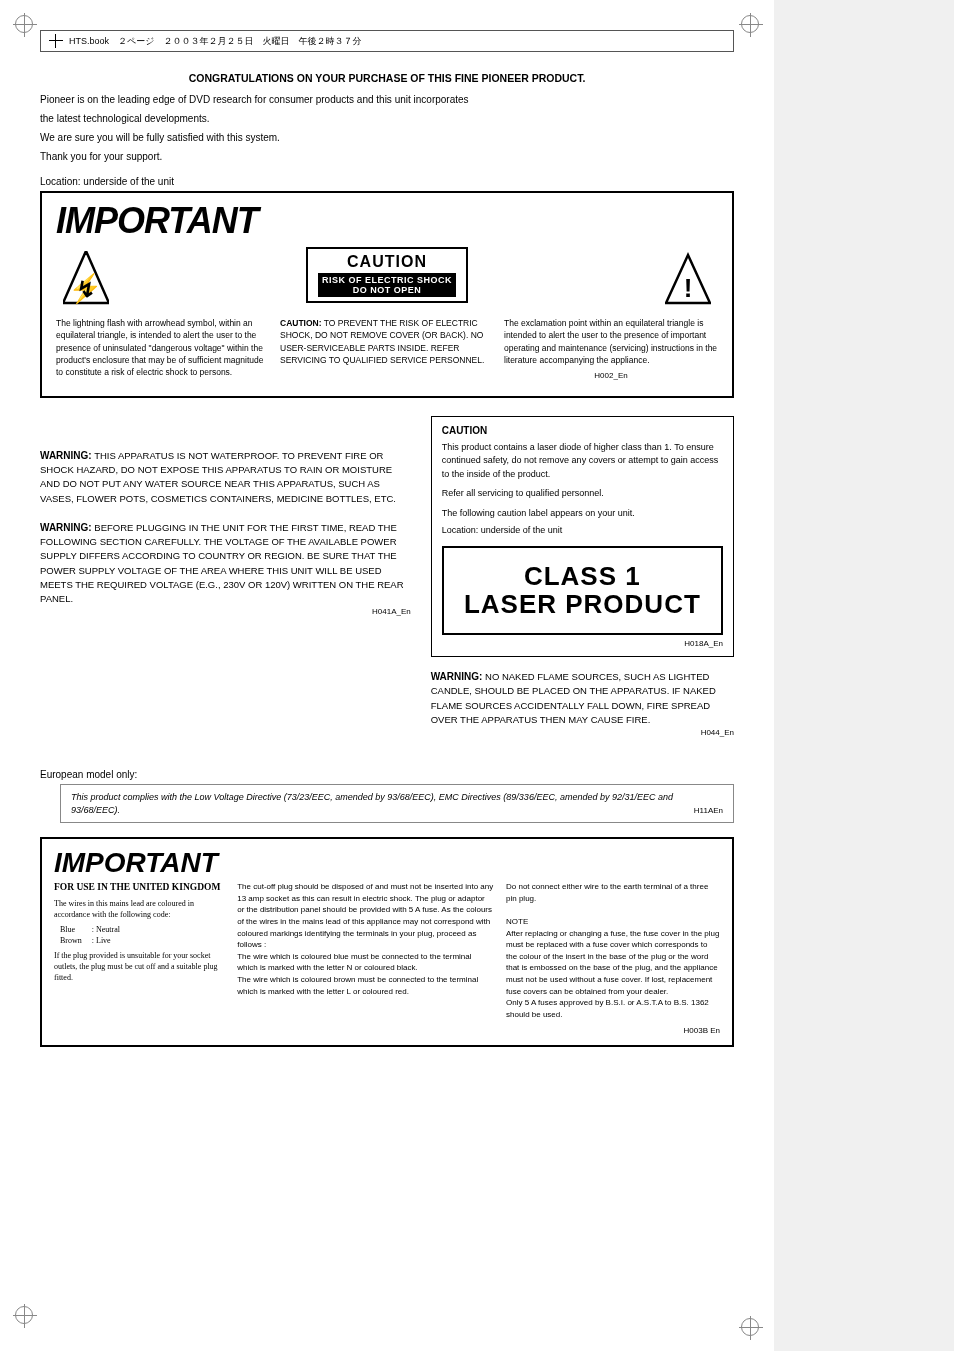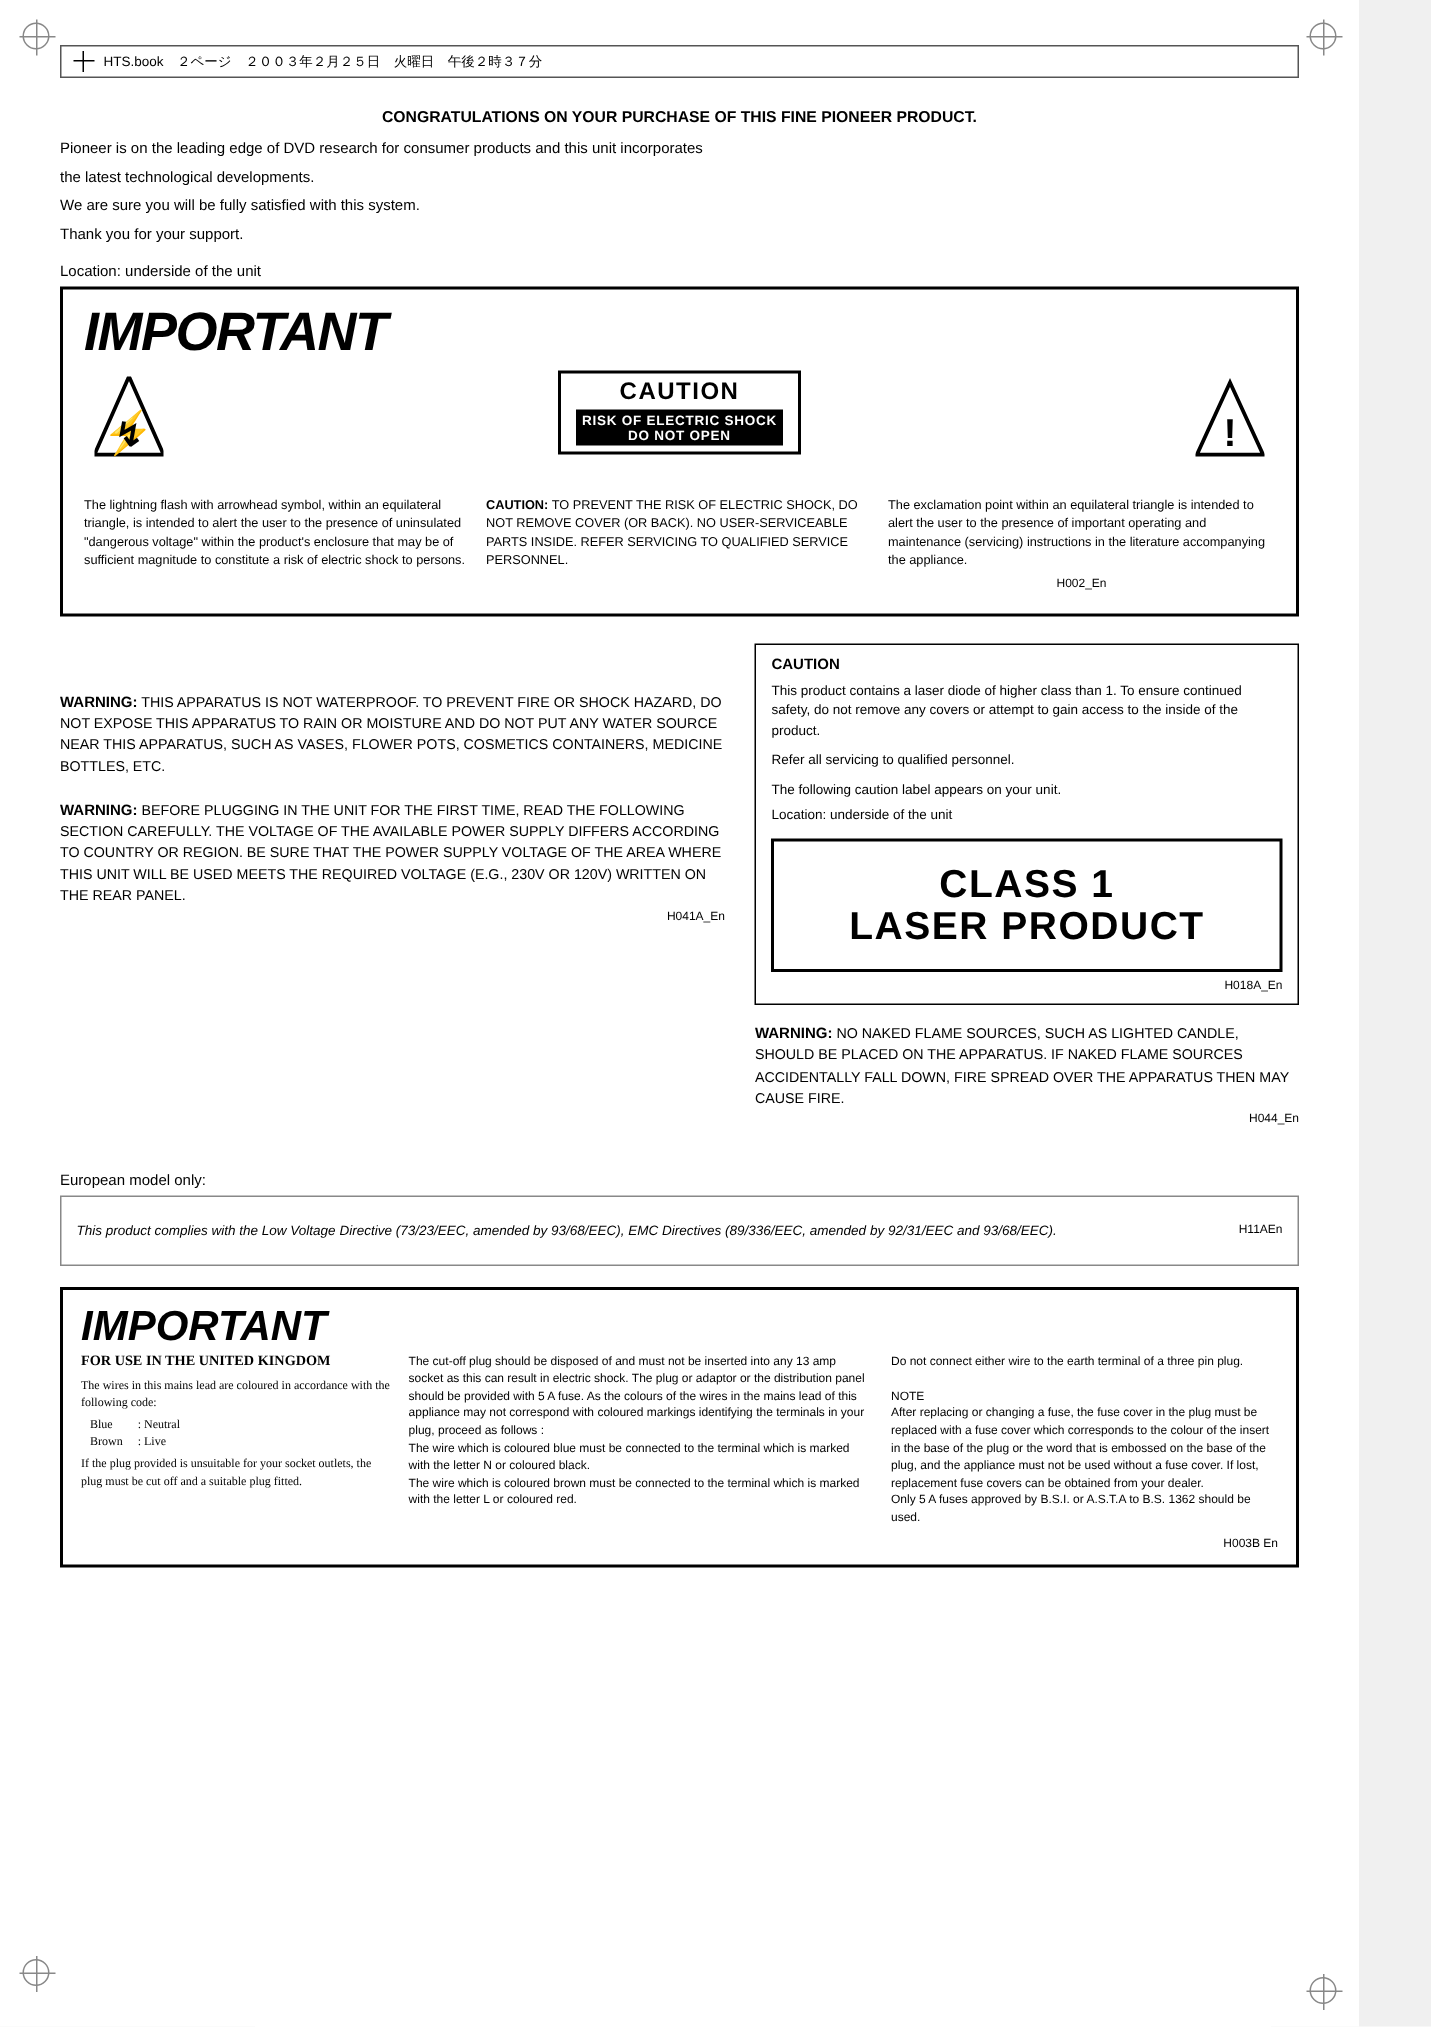--- a/index.html
+++ b/index.html
@@ -3,21 +3,21 @@
   <meta charset="utf-8">
   <style>
     * { margin: 0; padding: 0; box-sizing: border-box; }
     body {
       background: #f0f0f0;
       font-family: Arial, Helvetica, sans-serif;
       font-size: 10px;
       color: #000;
     }
     .page {
-      width: 906px;
+      width: 774px;
       min-height: 1351px;
       background: #fff;
       position: relative;
       padding: 30px 40px;
     }
     
     .corner-mark {
       position: absolute;
       width: 30px;
       height: 30px;
@@ -121,21 +121,21 @@
       font-size: 9px;
       font-weight: bold;
       padding: 2px 4px;
       text-align: center;
       letter-spacing: 0.5px;
       margin-top: 2px;
     }
     .important-descriptions {
       display: flex;
       gap: 10px;
-      margin-top: 16px;
+      margin-top: 4px;
     }
     .desc-col {
       flex: 1;
       font-size: 8.5px;
       line-height: 1.45;
     }
     .desc-bold {
       font-weight: bold;
     }
     .h-code {
@@ -202,27 +202,28 @@
     
     .european-section {
       margin-bottom: 14px;
     }
     .european-label {
       font-size: 10px;
       margin-bottom: 4px;
     }
     .european-italic-box {
       border: 1px solid #888;
-      padding: 16px 10px;
+      padding: 6px 10px;
       font-style: italic;
       font-size: 9px;
       line-height: 1.4;
       display: flex;
       justify-content: space-between;
-      align-items: flex-start;
+      align-items: flex-end;
+      margin-left: 20px;
     }
     
     .bottom-section {
       border: 2px solid #000;
       padding: 10px 12px;
       font-size: 8.5px;
     }
     .bottom-important-title {
       font-size: 28px;
       font-weight: bold;

